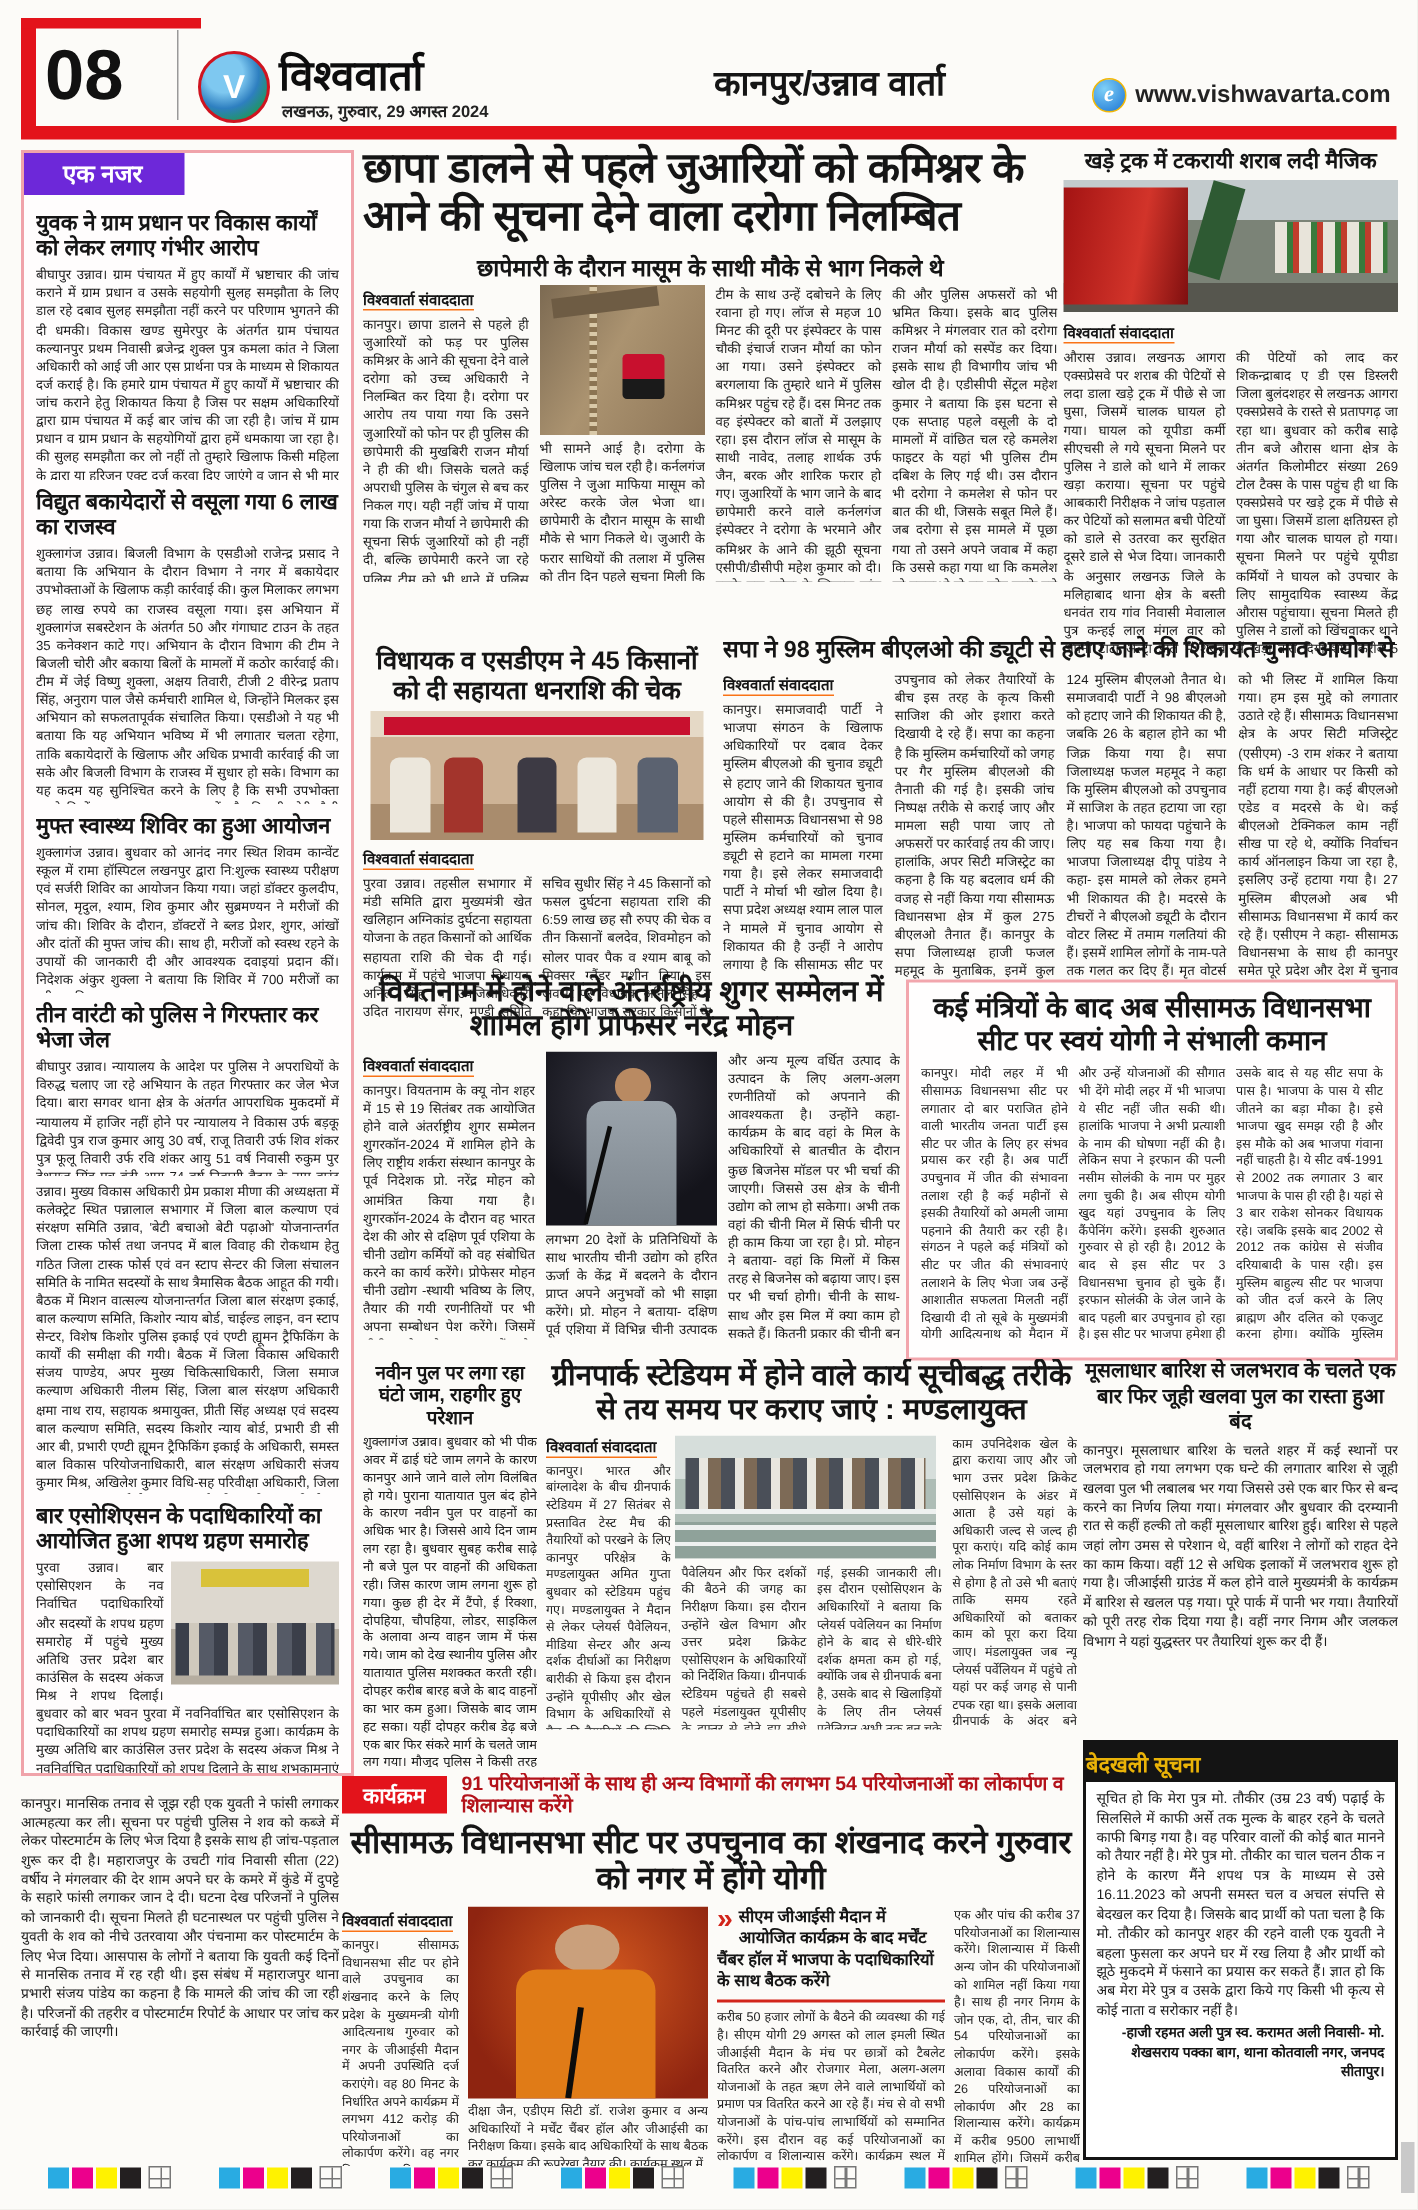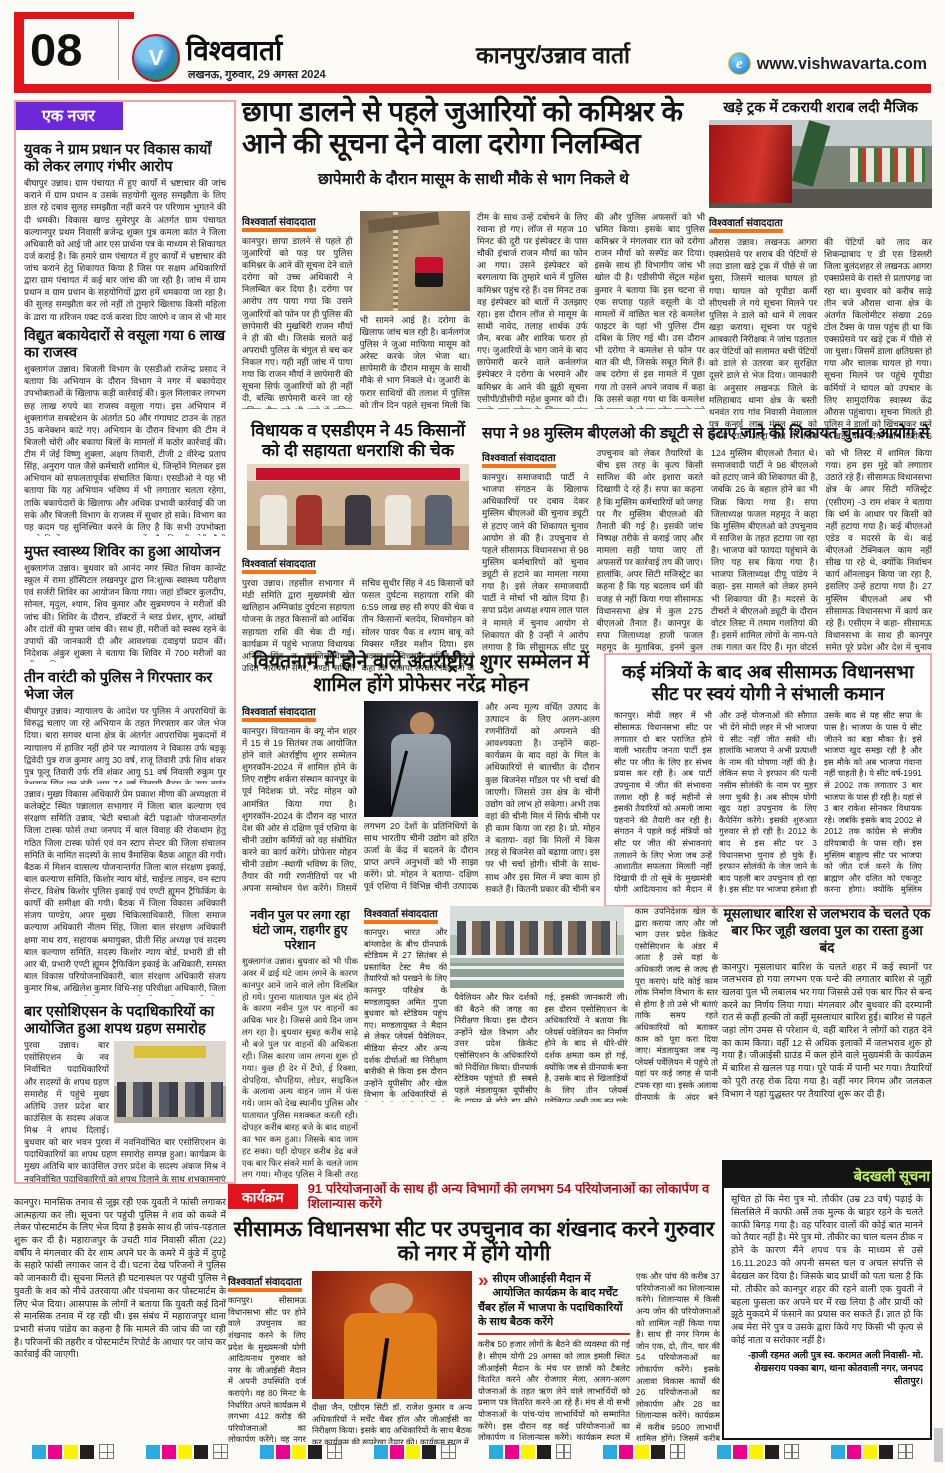--- a/index.html
+++ b/index.html
@@ -14,60 +14,60 @@
     background:radial-gradient(circle at 35% 30%,#7ec8f0 0 30%,#2e7fc0 55%,#1c9a4e 85%);border:2px solid #cf1420;
     display:flex;align-items:center;justify-content:center;color:#fff;font-weight:bold;font-size:22px;}
   .logo-title{position:absolute;left:186px;top:30px;font-size:28px;font-weight:bold;color:#0d0d0d;}
   .logo-sub{position:absolute;left:188px;top:66px;font-size:11px;font-weight:bold;color:#222;}
   .section-title{position:absolute;left:330px;top:38px;width:300px;text-align:right;font-size:23px;font-weight:bold;}
   .website{position:absolute;right:18px;top:52px;display:flex;align-items:center;gap:6px;font-size:16px;font-weight:bold;color:#222;}
   .e-icon{width:21px;height:21px;border-radius:50%;background:radial-gradient(circle at 35% 30%,#7fd0f7,#1b74d4);
     color:#fff;display:inline-flex;align-items:center;justify-content:center;font-family:"Liberation Serif",serif;
     font-style:italic;font-weight:bold;font-size:15px;border:1px solid #f2b705;}
   
-  .byline{font-weight:bold;font-size:10px;border-bottom:4px solid #f97316;display:inline-block;margin-bottom:3px;}
+  .byline{font-weight:bold;font-size:10px;border-bottom:1px solid #f97316;display:inline-block;margin-bottom:3px;}
   .body-txt{font-size:8.8px;line-height:1.38;text-align:justify;color:#1c1c1c;}
   .photo{position:relative;overflow:hidden;background:#bbb;}
   
   .sidebar{position:absolute;left:14px;top:100px;width:222px;height:1084px;border:2px solid #f0a3aa;background:#fffdfd;
     box-sizing:border-box;padding:4px 8px;overflow:hidden;}
   .side-badge{position:absolute;left:-2px;top:-2px;background:#6d28d9;color:#fff;font-weight:bold;font-size:16px;padding:4px 28px;}
   .side-art{overflow:hidden;margin-top:4px;}
   .side-art h3{margin:3px 0 2px;font-size:14.5px;line-height:1.18;font-weight:bold;text-align:left;}
   .side-spacer{height:28px;}
   .oath-photo{float:right;width:112px;height:82px;margin:2px 0 2px 5px;}
   .ph-oath{background:linear-gradient(#ddd8cf 0 55%,#b5ada0 55%);}
   .ph-oath .ban{position:absolute;left:18%;top:6%;width:64%;height:14%;background:#d9c23a;}
   .ph-oath .row{position:absolute;bottom:8%;left:3%;width:94%;height:42%;
     background:repeating-linear-gradient(90deg,#3b3f4a 0 9px,#cfc9bd 9px 16px,#555a66 16px 26px);}
   
   .suicide{position:absolute;left:14px;top:1196px;width:212px;height:244px;overflow:hidden;}
   .suicide h2{margin:0 0 4px;font-size:15.5px;line-height:1.2;text-align:center;font-weight:bold;}
   
   .art-main{position:absolute;left:242px;top:96px;width:463px;}
   .art-main h1{margin:0;font-size:28px;line-height:1.14;font-weight:bold;letter-spacing:-.3px;}
-  .art-main .sub{font-size:15.5px;font-weight:bold;text-align:center;margin:7px 0 22px;}
+  .art-main .sub{font-size:15.5px;font-weight:bold;text-align:center;margin:7px 0 1px;}
   .cols{display:flex;gap:7px;overflow:hidden;}
   .cols .col{flex:1;overflow:hidden;}
   .main-cols{height:198px;}
   .ph-uniform{width:100%;height:100px;margin-bottom:3px;background:linear-gradient(120deg,#7c6a52,#ab9370 45%,#8d7557);}
   .ph-uniform .bdg{position:absolute;right:24%;top:46%;width:26%;height:30%;background:linear-gradient(#c8102e 55%,#1a1a1a 55%);border-radius:3px;}
   .ph-uniform .ep{position:absolute;left:8%;top:5%;width:64%;height:13%;background:#6e5c44;transform:rotate(-7deg);}
   .ph-uniform .zip{position:absolute;left:30%;top:0;width:5%;height:100%;background:repeating-linear-gradient(0deg,#d9c9a8 0 3px,#8b7452 3px 6px);}
   
   .art-truck{position:absolute;left:709px;top:96px;width:223px;}
   .art-truck h2{margin:0 0 4px;font-size:14.5px;font-weight:bold;text-align:center;white-space:nowrap;overflow:hidden;}
   .ph-truck{width:100%;height:88px;margin-bottom:4px;background:linear-gradient(#c3cbcd 0 30%,#7b8377 30% 78%,#56564e 78%);}
   .ph-truck .cab{position:absolute;left:0;top:6%;width:37%;height:88%;background:linear-gradient(100deg,#a31313,#d2342a 60%,#7e0f0f);}
   .ph-truck .crane{position:absolute;left:41%;top:2%;width:10%;height:72%;background:#2e5a33;transform:rotate(16deg);}
   .ph-truck .load{position:absolute;right:3%;top:32%;width:34%;height:38%;background:repeating-linear-gradient(90deg,#e8e4da 0 8px,#3a7a3c 8px 12px,#c23c2c 12px 16px);}
   .truck-body{column-count:2;column-gap:7px;height:212px;overflow:hidden;}
   
   .art-cheque{position:absolute;left:242px;top:421px;width:232px;}
-  .art-cheque h2{margin:0 0 3px;font-size:17px;line-height:1.18;font-weight:bold;text-align:center;}
+  .art-cheque h2{margin:10px 0 3px;font-size:17px;line-height:1.18;font-weight:bold;text-align:center;}
   .ph-cheque{width:96%;height:86px;margin:0 auto 3px;background:linear-gradient(#e5d9c6 0 20%,#cdb396 20% 72%,#a98c6d 72%);}
   .ph-cheque .ban{position:absolute;left:4%;top:4%;width:92%;height:15%;background:#c8102e;}
   .ph-cheque .f1,.ph-cheque .f2,.ph-cheque .f3,.ph-cheque .f4,.ph-cheque .f5{position:absolute;bottom:6%;height:58%;width:12%;border-radius:6px 6px 0 0;}
   .ph-cheque .f1{left:6%;background:#ece7dc;} .ph-cheque .f2{left:22%;background:#a3342c;} .ph-cheque .f3{left:44%;background:#3d3a44;}
   .ph-cheque .f4{left:62%;background:#ece7dc;} .ph-cheque .f5{left:80%;background:#5b6270;}
   .cheque-body{column-count:2;column-gap:7px;height:104px;overflow:hidden;}
   
   .art-sapa{position:absolute;left:482px;top:421px;width:450px;}
   .art-sapa h2{margin:0 0 4px;font-size:15.5px;font-weight:bold;text-align:center;white-space:nowrap;overflow:hidden;}
   .sapa-body{column-count:4;column-gap:8px;height:212px;overflow:hidden;}
@@ -93,21 +93,21 @@
   .green-body .col{flex:1;overflow:hidden;font-size:8.4px;}
   .green-body .pad{padding-top:86px;}
   .ph-stadium{position:absolute;left:86px;top:0;width:174px;height:82px;background:linear-gradient(#d6dedb 0 35%,#aebdb6 35% 70%,#8fa29a 70%);}
   .ph-stadium .rail{position:absolute;bottom:0;left:0;right:0;height:48%;background:repeating-linear-gradient(0deg,transparent 0 8px,#eef1f0 8px 11px);}
   .ph-stadium .crowd{position:absolute;top:18%;left:4%;width:92%;height:42%;background:repeating-linear-gradient(90deg,#4a4f58 0 9px,#e8e6df 9px 15px,#7d6a56 15px 24px);}
   .art-rain{position:absolute;left:722px;top:906px;width:210px;height:250px;overflow:hidden;}
   .art-rain h2{margin:0 0 4px;font-size:13.5px;line-height:1.25;font-weight:bold;text-align:center;}
   .art-rain .body-txt{font-size:9.2px;}
   
   .eviction{position:absolute;left:722px;top:1160px;width:210px;height:280px;border:2px solid #141414;box-sizing:border-box;background:#fff;}
-  .eviction .bar{background:#141414;color:#bef264;font-weight:bold;font-size:14.5px;text-align:right;padding:3px 0;}
+  .eviction .bar{background:#141414;color:#eab308;font-weight:bold;font-size:14.5px;text-align:left;padding:3px 0;}
   .eviction .body-txt{padding:5px 7px 2px;font-size:9.3px;}
   .eviction .sig{padding:0 7px;font-size:9.3px;font-weight:bold;text-align:right;line-height:1.4;margin-left:16px;}
   
   .art-yogi{position:absolute;left:228px;top:1182px;width:492px;height:262px;overflow:hidden;}
   .kicker-row{display:flex;align-items:center;gap:10px;}
   .kicker-badge{background:#e3131b;color:#fff;font-weight:bold;font-size:14px;padding:3px 14px;flex:none;}
   .kicker-txt{color:#b3121a;font-weight:bold;font-size:13px;line-height:1.15;}
   .art-yogi h1{margin:5px 0 6px;font-size:21px;line-height:1.15;font-weight:bold;text-align:center;}
   .yogi-cols{display:flex;gap:6px;height:196px;overflow:hidden;}
   .yogi-cols .c1{width:78px;flex:none;overflow:hidden;}
@@ -276,20 +276,21 @@
       <div class="col body-txt">उसके बाद से यह सीट सपा के पास है। भाजपा के पास ये सीट जीतने का बड़ा मौका है। इसे भाजपा खुद समझ रही है और इस मौके को अब भाजपा गंवाना नहीं चाहती है। ये सीट वर्ष-1991 से 2002 तक लगातार 3 बार भाजपा के पास ही रही है। यहां से 3 बार राकेश सोनकर विधायक रहे। जबकि इसके बाद 2002 से 2012 तक कांग्रेस से संजीव दरियाबादी के पास रही। इस मुस्लिम बाहुल्य सीट पर भाजपा को जीत दर्ज करने के लिए ब्राह्मण और दलित को एकजुट करना होगा। क्योंकि मुस्लिम मतदाता भाजपा से खासा नाराज है। लोकसभा चुनाव में भी भाजपा सीसामऊ विधानसभा बुरी तरह हार चुकी है। ऐसे में भाजपा को मुस्लिम वोटबैंक को साधने के लिए कड़ी मशक्कत करनी होगी।</div>
     </div>
   </div>
 
   <div class="art-jam">
     <h2>नवीन पुल पर लगा रहा घंटो जाम, राहगीर हुए परेशान</h2>
     <div class="body-txt" style="font-size:8.6px">शुक्लागंज उन्नाव। बुधवार को भी पीक अवर में ढाई घंटे जाम लगने के कारण कानपुर आने जाने वाले लोग विलंबित हो गये। पुराना यातायात पुल बंद होने के कारण नवीन पुल पर वाहनों का अधिक भार है। जिससे आये दिन जाम लग रहा है। बुधवार सुबह करीब साढ़े नौ बजे पुल पर वाहनों की अधिकता रही। जिस कारण जाम लगना शुरू हो गया। कुछ ही देर में टैंपो, ई रिक्शा, दोपहिया, चौपहिया, लोडर, साइकिल के अलावा अन्य वाहन जाम में फंस गये। जाम को देख स्थानीय पुलिस और यातायात पुलिस मशक्कत करती रही। दोपहर करीब बारह बजे के बाद वाहनों का भार कम हुआ। जिसके बाद जाम हट सका। यहीं दोपहर करीब डेढ़ बजे एक बार फिर संकरे मार्ग के चलते जाम लग गया। मौजूद पुलिस ने किसी तरह जाम हटवाया। वहीं शाम को एक बार फिर से जाम की स्थिति बनी रही। जिससे वाहन सवारों को खासी दिक्कतें उठानी पड़ीं।</div>
   </div>
 
   <div class="art-green">
+    <h2>ग्रीनपार्क स्टेडियम में होने वाले कार्य सूचीबद्ध तरीके से तय समय पर कराए जाएं : मण्डलायुक्त</h2>
     <div class="green-body">
       <div class="photo ph-stadium">
         <div class="crowd"></div>
           <div class="rail"></div>
       </div>
       <div class="col">
         <span class="byline">विश्ववार्ता संवाददाता</span>
         <div class="body-txt" style="font-size:8.4px">कानपुर। भारत और बांग्लादेश के बीच ग्रीनपार्क स्टेडियम में 27 सितंबर से प्रस्तावित टेस्ट मैच की तैयारियों को परखने के लिए कानपुर परिक्षेत्र के मण्डलायुक्त अमित गुप्ता बुधवार को स्टेडियम पहुंच गए। मण्डलायुक्त ने मैदान से लेकर प्लेयर्स पैवेलियन, मीडिया सेन्टर और अन्य दर्शक दीर्घाओं का निरीक्षण बारीकी से किया इस दौरान उन्होंने यूपीसीए और खेल विभाग के अधिकारियों से मैच की तैयारियों की स्थिति का जायजा लिया। निरीक्षण के दौरान उन्होंने यूपीसीए और खेल विभाग के अधिकारियों को स्टेडियम में मैच से सम्बन्धित कार्यों को सूचीबद्ध तरीके से और तय समय पर सम्पादित करने के निर्देश भी दिए। इसके बाद न्यू प्लेयर</div>
       </div>
       <div class="col pad">

